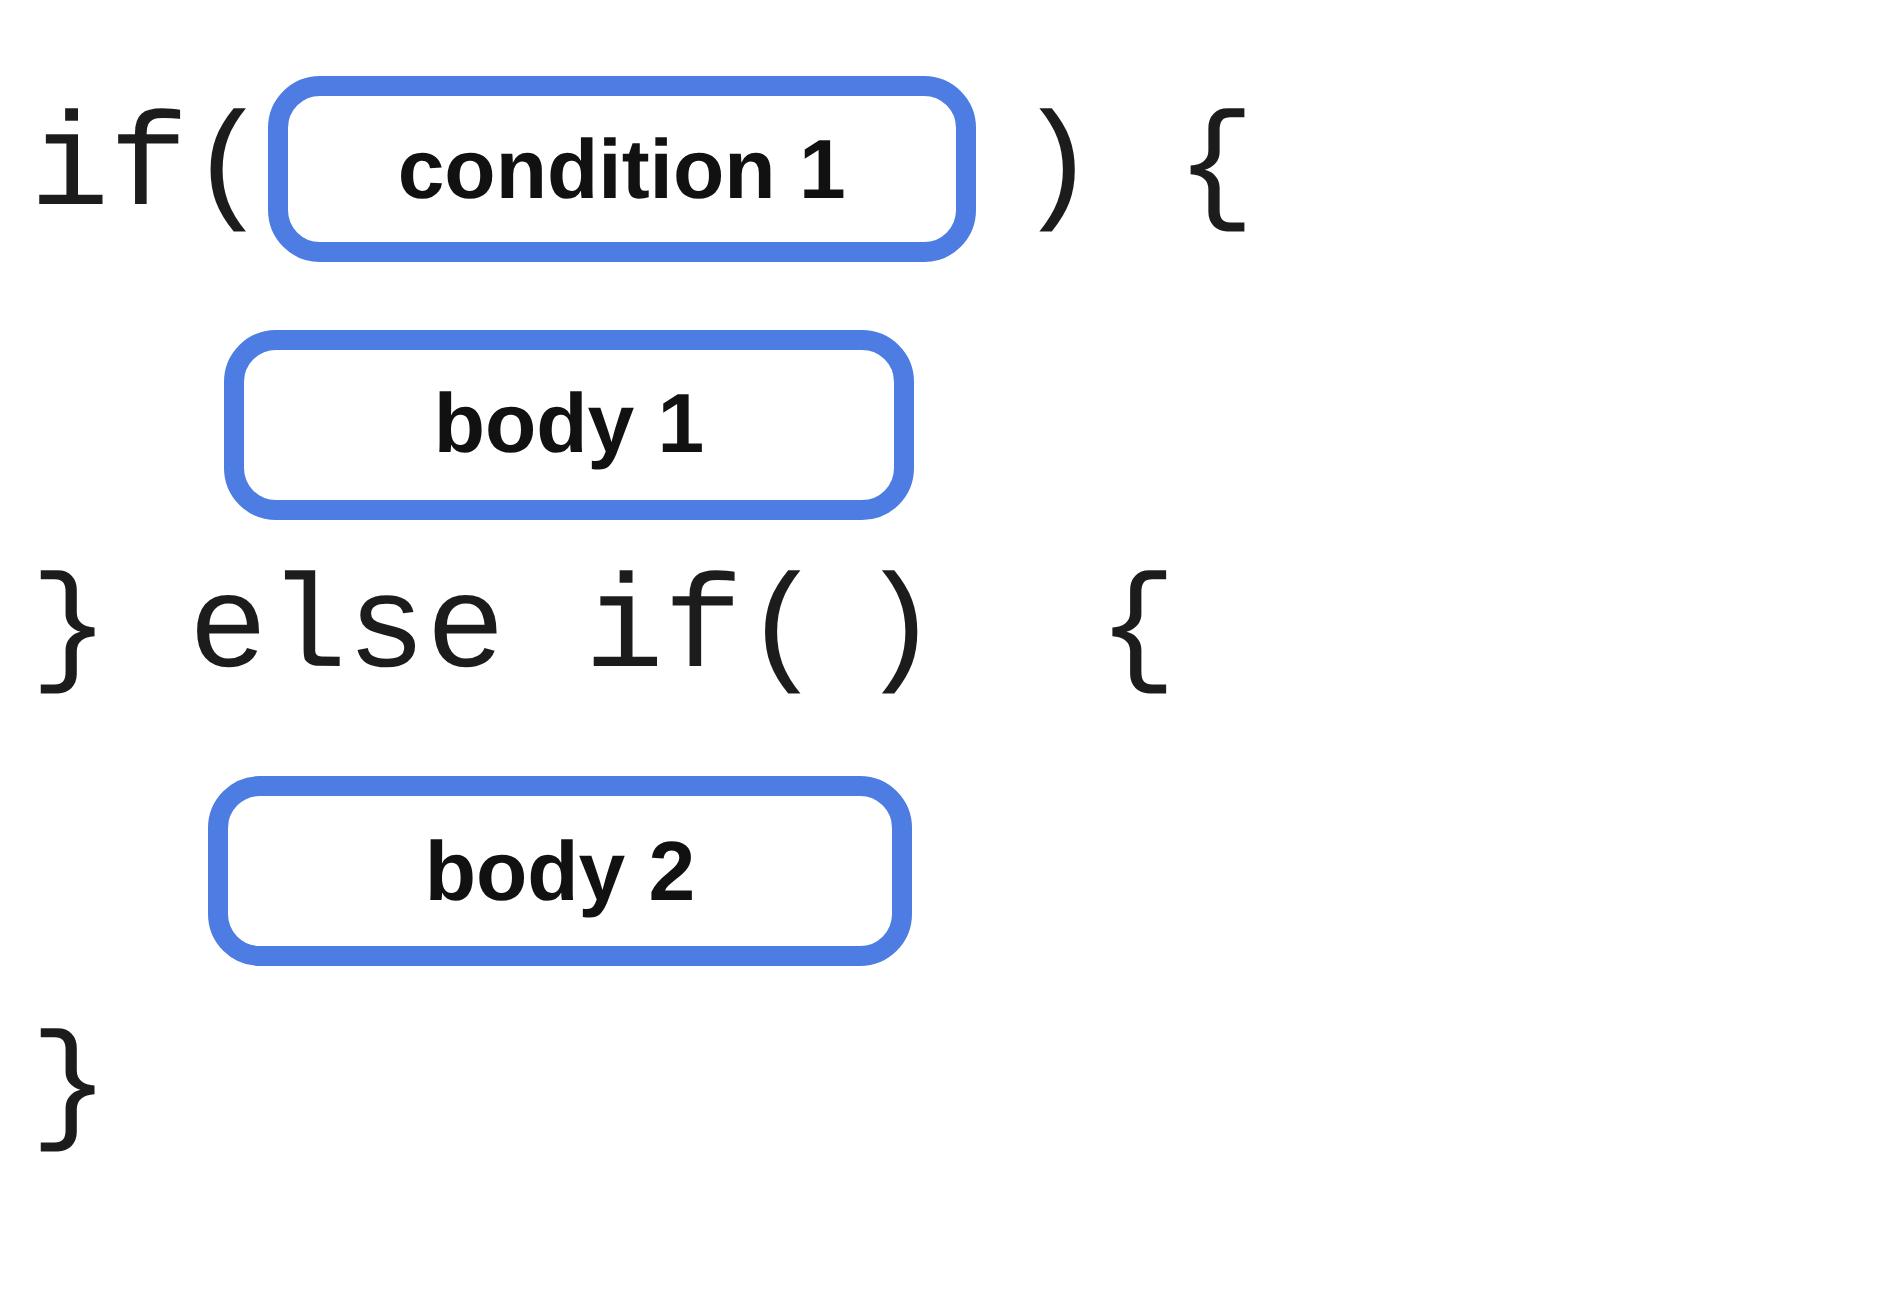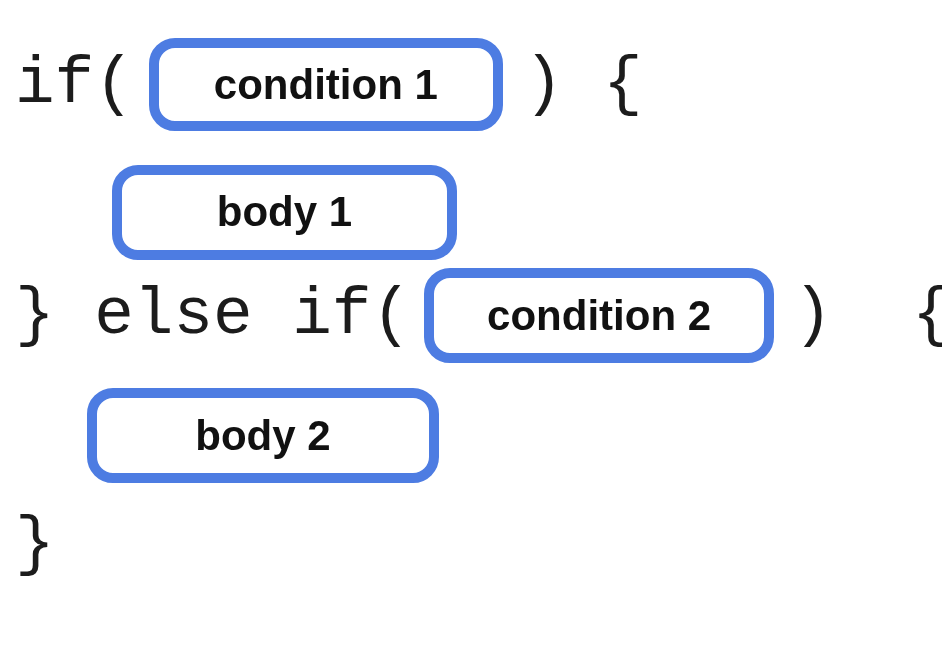--- a/index.html
+++ b/index.html
@@ -41,31 +41,31 @@
   .slot-label {
     font-family: "Liberation Sans", "DejaVu Sans", sans-serif;
     font-weight: 700;
     font-size: 42px;
     color: #111111;
     letter-spacing: 0px;
     line-height: 1;
   }
   
   #row-1 { left: 15px; top: 38px; height: 93px; }
-  #slot-condition-1 { width: 354px; height: 93px; margin-left: 15px; }
+  #slot-condition-1 { width: 354px; height: 93px; }
   #row-1 .suffix { margin-left: 21px; }
 
   #row-2 { left: 112px; top: 163px; height: 98px; }
   #slot-body-1 { width: 345px; height: 95px; }
 
   #row-3 { left: 15px; top: 268px; height: 95px; }
   #slot-condition-2 { width: 350px; height: 95px; margin-left: 13px; }
   #row-3 .suffix { margin-left: 19px; }
 
-  #row-4 { left: 87px; top: 388px; height: 95px; }
+  #row-4 { left: 104px; top: 388px; height: 95px; }
   #slot-body-2 { width: 352px; height: 95px; }
 
   #row-5 { left: 15px; top: 512px; height: 66px; }
 </style>
 </head>
 <body>
 
 <div class="canvas">
 
   <div class="code-row" id="row-1">
@@ -77,23 +77,20 @@
   </div>
 
   <div class="code-row" id="row-2">
     <div class="slot" id="slot-body-1">
       <span class="slot-label">body 1</span>
     </div>
   </div>
 
   <div class="code-row" id="row-3">
     <span class="code-token">} else if(</span>
-    <div class="slot" id="slot-condition-2">
-      <span class="slot-label">condition 2</span>
-    </div>
     <span class="code-token suffix">)  {</span>
   </div>
 
   <div class="code-row" id="row-4">
     <div class="slot" id="slot-body-2">
       <span class="slot-label">body 2</span>
     </div>
   </div>
 
   <div class="code-row" id="row-5">

